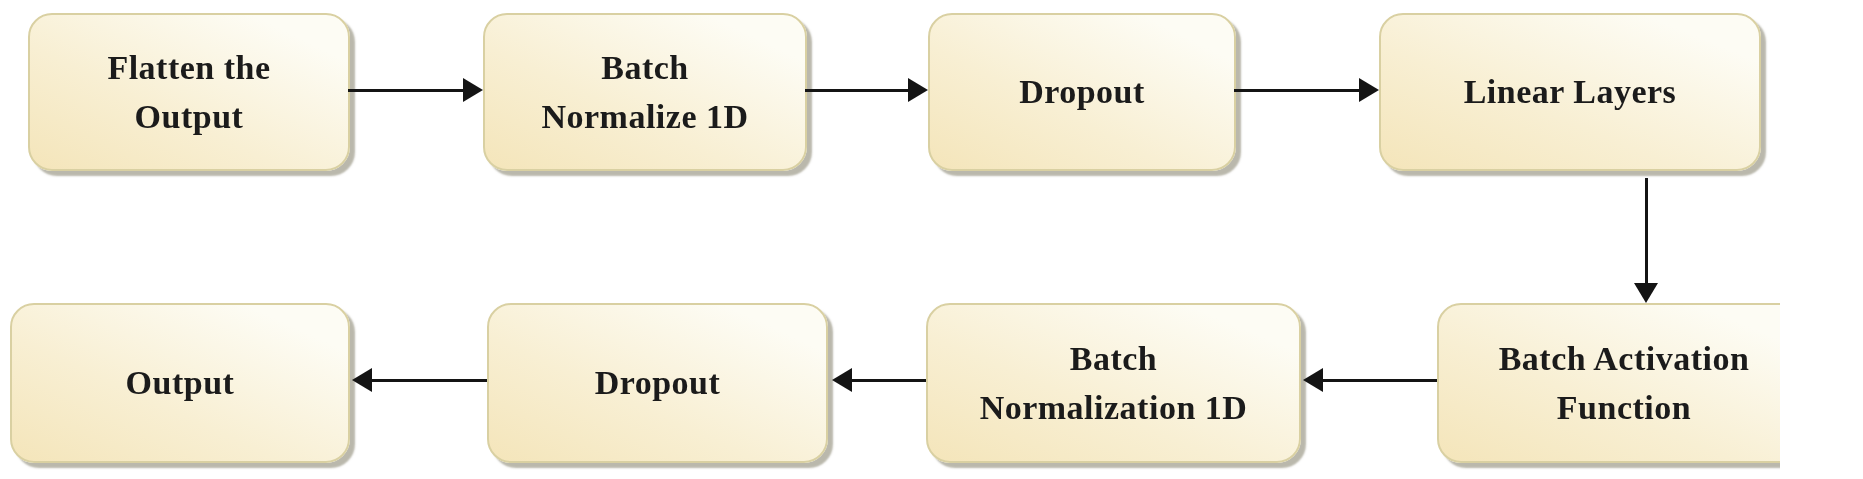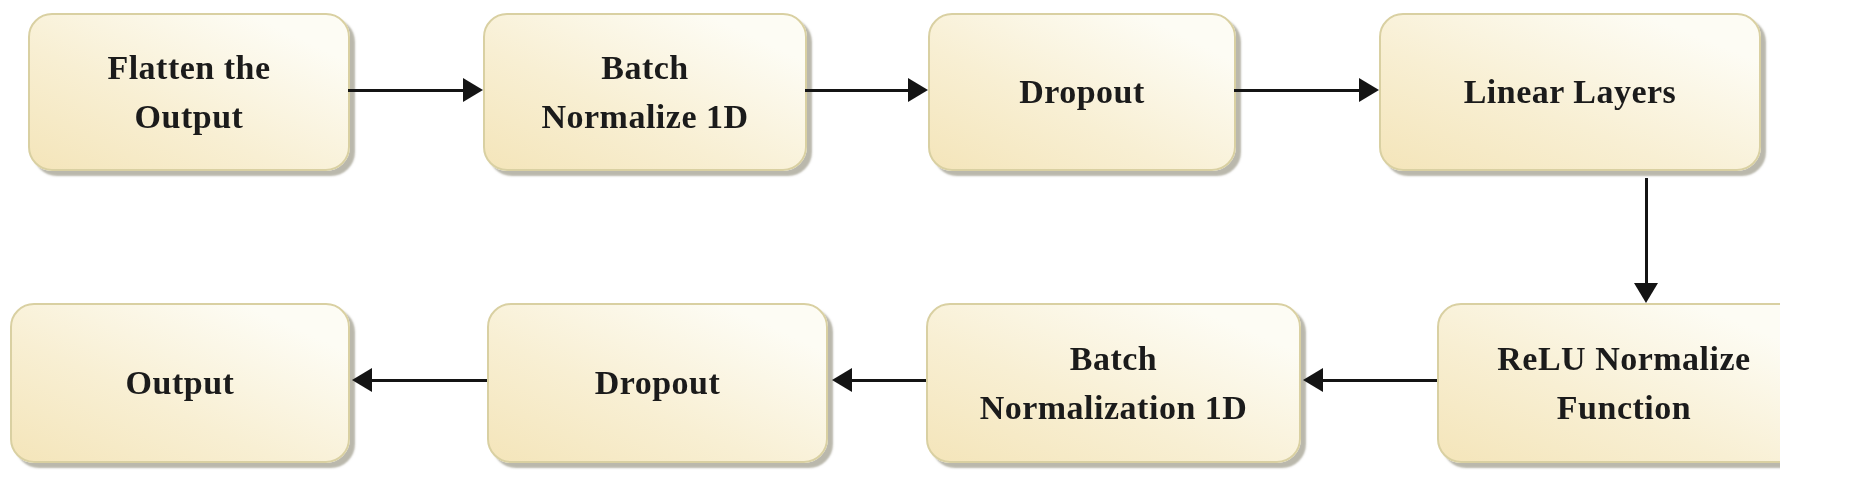--- a/index.html
+++ b/index.html
@@ -97,21 +97,21 @@
 
 <div class="canvas">
 
   <div class="node n-flatten">Flatten the
 Output</div>
   <div class="node n-bnorm1">Batch
 Normalize 1D</div>
   <div class="node n-drop1">Dropout</div>
   <div class="node n-linear">Linear Layers</div>
 
-  <div class="node n-relu">ReLU Normalize
+  <div class="node n-relu">Batch Activation
 Function</div>
   <div class="node n-bnorm2">Batch
 Normalization 1D</div>
   <div class="node n-drop2">Dropout</div>
   <div class="node n-output">Output</div>
 
   <div class="edge-line h e1-line"></div>
   <div class="arrow-head right e1-head"></div>
 
   <div class="edge-line h e2-line"></div>

